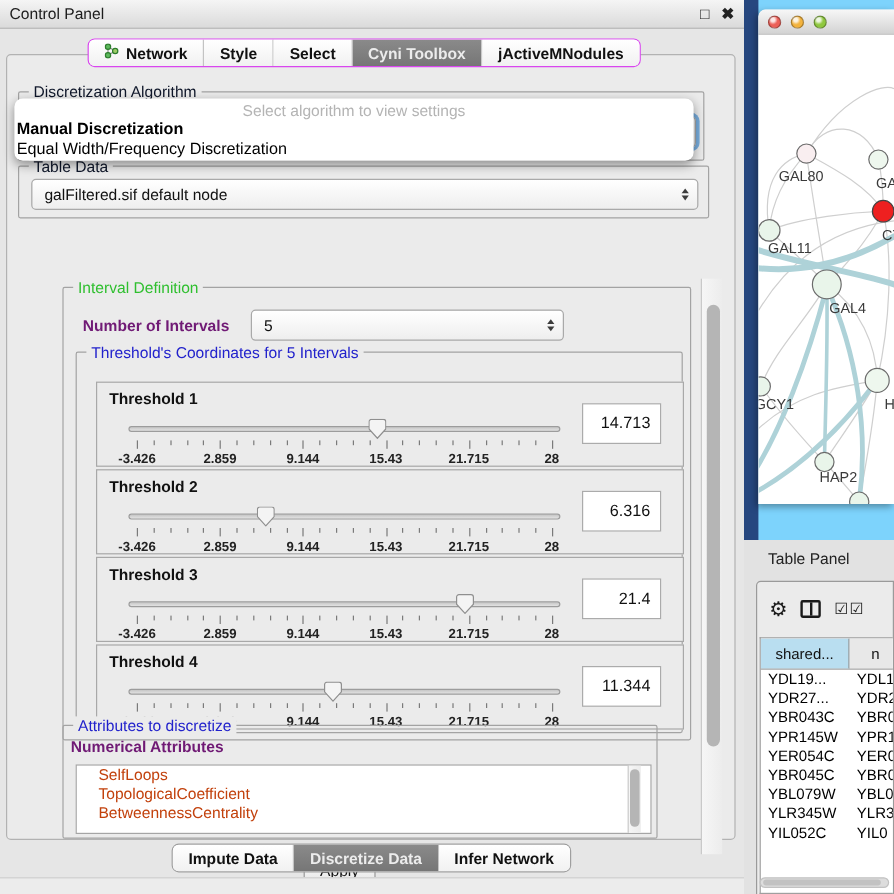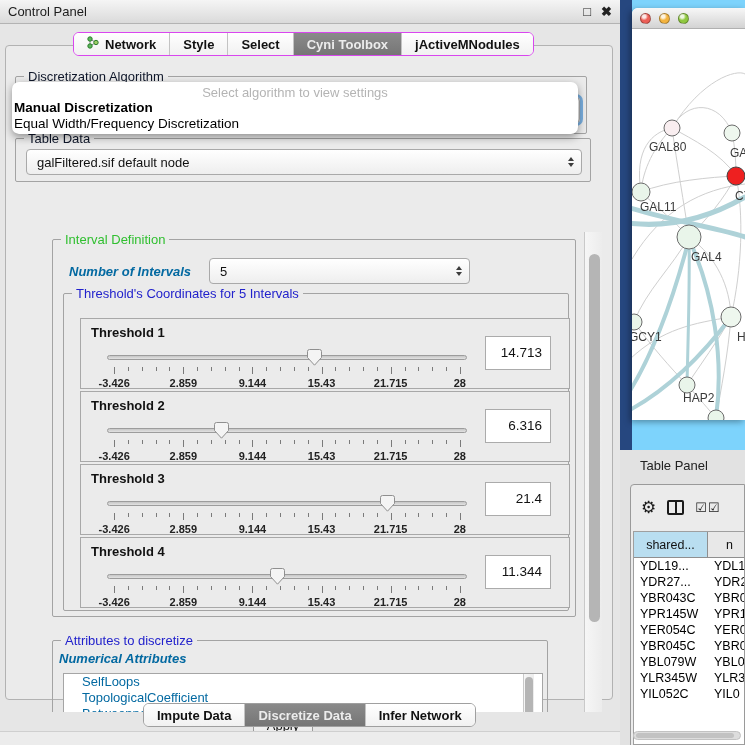--- a/index.html
+++ b/index.html
@@ -36,39 +36,39 @@
   .tri-up{width:0;height:0;border-left:3.5px solid transparent;border-right:3.5px solid transparent;border-bottom:4px solid #3c3c3c;}
   .tri-down{width:0;height:0;border-left:3.5px solid transparent;border-right:3.5px solid transparent;border-top:4px solid #3c3c3c;}
   .focusring{box-shadow:0 0 0 3px rgba(91,157,217,.8);}
 
   
   #cp-scrollarea{left:8px;top:186px;width:588px;height:480px;overflow:hidden;}
   .vscroll-track{position:absolute;background:linear-gradient(90deg,#f6f6f6,#ececec);border-left:1px solid #c9c9c9;}
   .vscroll-thumb{position:absolute;background:#b5b5b5;border-radius:6px;}
   .hscroll-thumb{position:absolute;background:#c2c2c2;border-radius:4px;}
 
-  .boldlabel{font-size:13px;font-weight:700;color:#0369a1;font-style:italic;}
+  .boldlabel{font-size:13px;font-weight:700;color:#701a75;}
 
   
   #threshold-stack{position:absolute;left:16px;top:24px;width:490px;}
   .thr-box{position:relative;width:490px;height:71px;border:1px solid #a8a8a8;background:#ebebeb;margin-bottom:2px;}
   .thr-label{position:absolute;left:10px;top:6px;font-size:13px;font-weight:700;color:#111;}
   .thr-slider{position:absolute;left:26px;top:28px;width:360px;height:40px;}
   .thr-track{position:absolute;left:0;top:8px;width:100%;height:5px;border:1px solid #9c9c9c;border-radius:3px;background:linear-gradient(#c6c6c6,#e2e2e2);}
   .thr-thumb{position:absolute;top:2px;width:15px;height:17px;margin-left:-7px;}
   .thr-ticks{position:absolute;left:0;top:20px;width:100%;height:8px;}
   .thr-ticks span{position:absolute;width:1px;background:#7a7a7a;top:0;}
   .thr-ticks span.minor{height:4px;}
   .thr-ticks span.major{height:7px;}
   .thr-ticklabels{position:absolute;left:0;top:30px;width:100%;height:12px;}
   .thr-ticklabels span{position:absolute;transform:translateX(-50%);font-size:11px;font-weight:600;color:#222;white-space:nowrap;}
   .thr-value{position:absolute;right:18px;top:17px;width:66px;height:34px;background:#fff;border:1px solid #ababab;font-size:13.5px;color:#111;text-align:right;line-height:32px;padding-right:8px;}
 
   
-  #attr-list{position:absolute;left:10px;top:32px;width:480px;height:58px;background:#fff;border:1px solid #a5a5a5;overflow:hidden;font-size:13px;color:#0369a1;}
+  #attr-list{position:absolute;left:10px;top:32px;width:480px;height:58px;background:#fff;border:1px solid #a5a5a5;overflow:hidden;font-size:13px;color:#c2410c;}
   #attr-list .li{padding:0 0 0 18px;height:16px;line-height:16px;white-space:nowrap;}
 
   
   #apply-button{left:247px;top:668px;width:60px;height:22px;border:1px solid #9a9a9a;border-radius:5px;background:linear-gradient(#ffffff,#e7e7e7);font-size:13px;color:#111;display:flex;align-items:center;justify-content:center;}
   #cp-bottom-tabs{left:143px;top:703px;height:24px;display:flex;border:1px solid #9f9f9f;border-radius:6px;overflow:hidden;background:#fdfdfd;}
   #bottom-strip{left:0;top:731px;width:620px;height:14px;border-top:1px solid #cfcfcf;background:#ececec;}
 
   
   #algo-popup{left:12px;top:82px;width:566px;height:52px;background:#fff;border-radius:7px;box-shadow:0 3px 9px rgba(0,0,0,.4);z-index:20;overflow:hidden;}
   #algo-popup .ph{margin-top:3px;text-align:center;font-size:13px;color:#b4b4b4;}
@@ -363,21 +363,21 @@
                     <div class="thr-thumb" style="left: 47.1193%;"><svg width="15" height="17" viewBox="0 0 15 17">
                         <path d="M2.5,0.5 h10 a2,2 0 0 1 2,2 v6 L7.5,16.2 L0.5,8.5 v-6 a2,2 0 0 1 2,-2 z" fill="#f4f4f4" stroke="#8f8f8f"></path>
                       </svg></div>
                   </div>
                   <div class="thr-value">11.344</div>
                 </div>
               </div>
           </div>
         </div>
 
-        <div class="group" style="left:38px;top:408px;width:496px;height:95px;">
+        <div class="group" style="left:38px;top:372px;width:496px;height:95px;">
           <span class="gtitle blue">Attributes to discretize</span>
           <span class="boldlabel abs" style="left:6px;top:10px;">Numerical Attributes</span>
           <div id="attr-list">
               <div class="li">SelfLoops</div>
               <div class="li">TopologicalCoefficient</div>
               <div class="li">BetweennessCentrality</div>
             </div>
           <div class="vscroll-track" style="left:470px;top:33px;width:11px;height:56px;">
             <div class="vscroll-thumb" style="left:1px;top:3px;width:8px;height:48px;"></div>
           </div>

